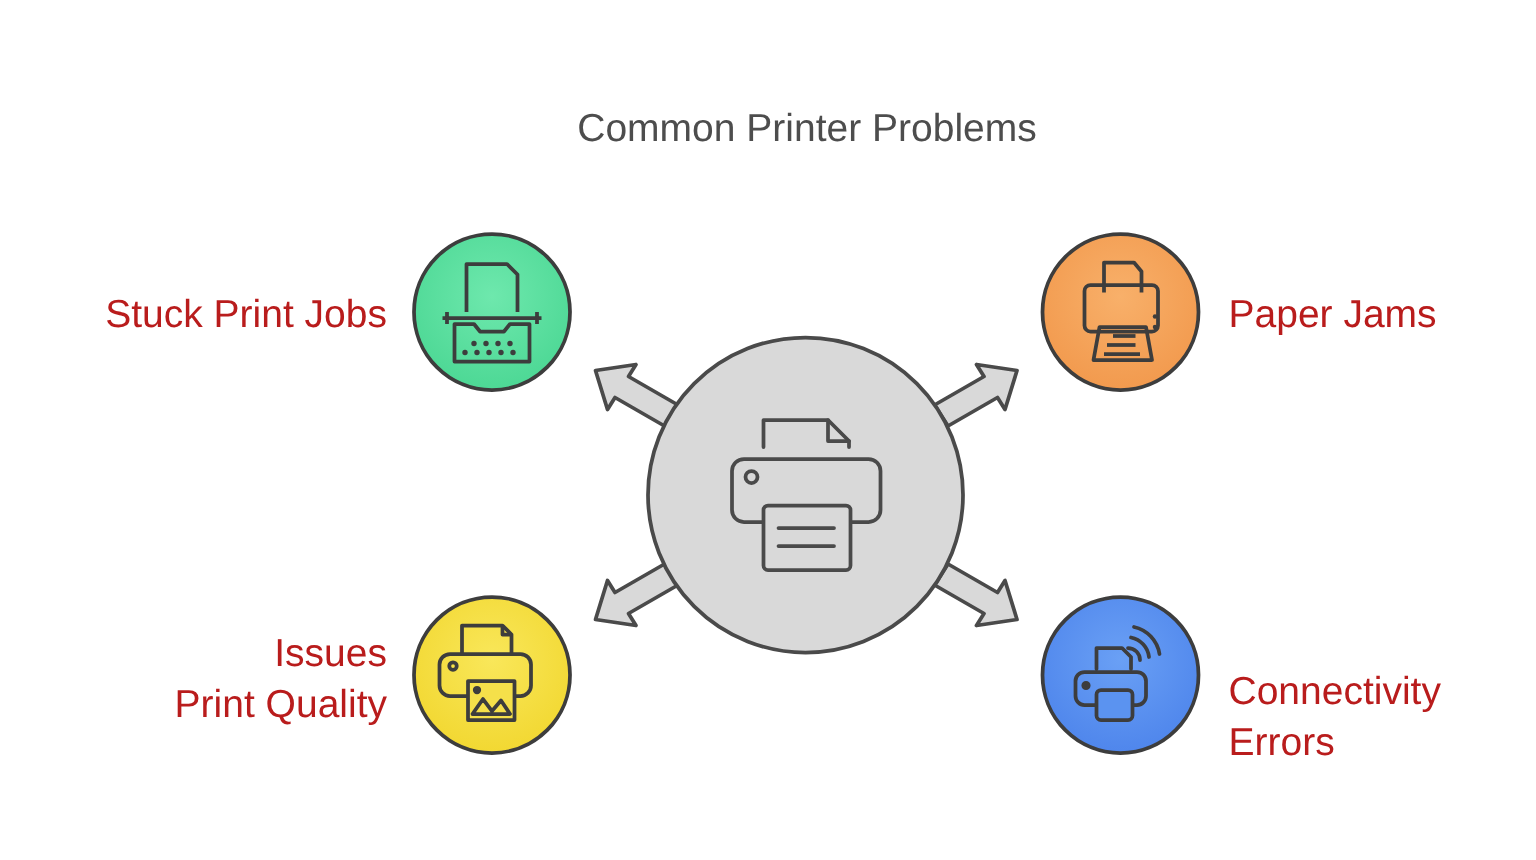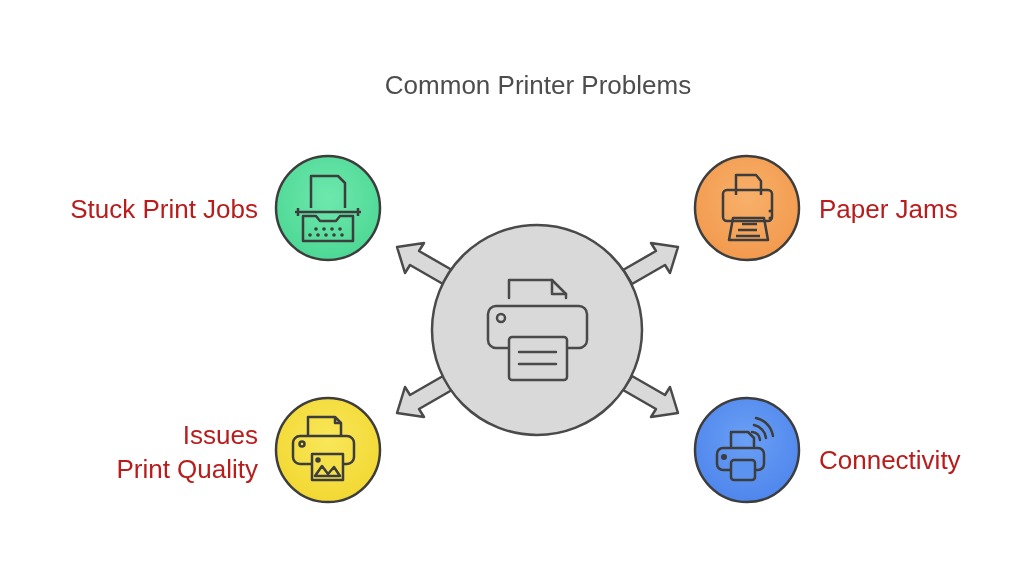--- a/index.html
+++ b/index.html
@@ -122,13 +122,14 @@
 </div>
 <div class="label" style="left:819px; top:192px;">
   <div>Paper Jams</div>
 </div>
 <div class="label right" style="right:766px; top:418px;">
   <div>Issues</div>
   <div>Print Quality</div>
 </div>
 <div class="label" style="left:819px; top:418px;margin-top:25px;">
   <div>Connectivity</div>
+  <div>Errors</div>
 </div>
 
 </body></html>

